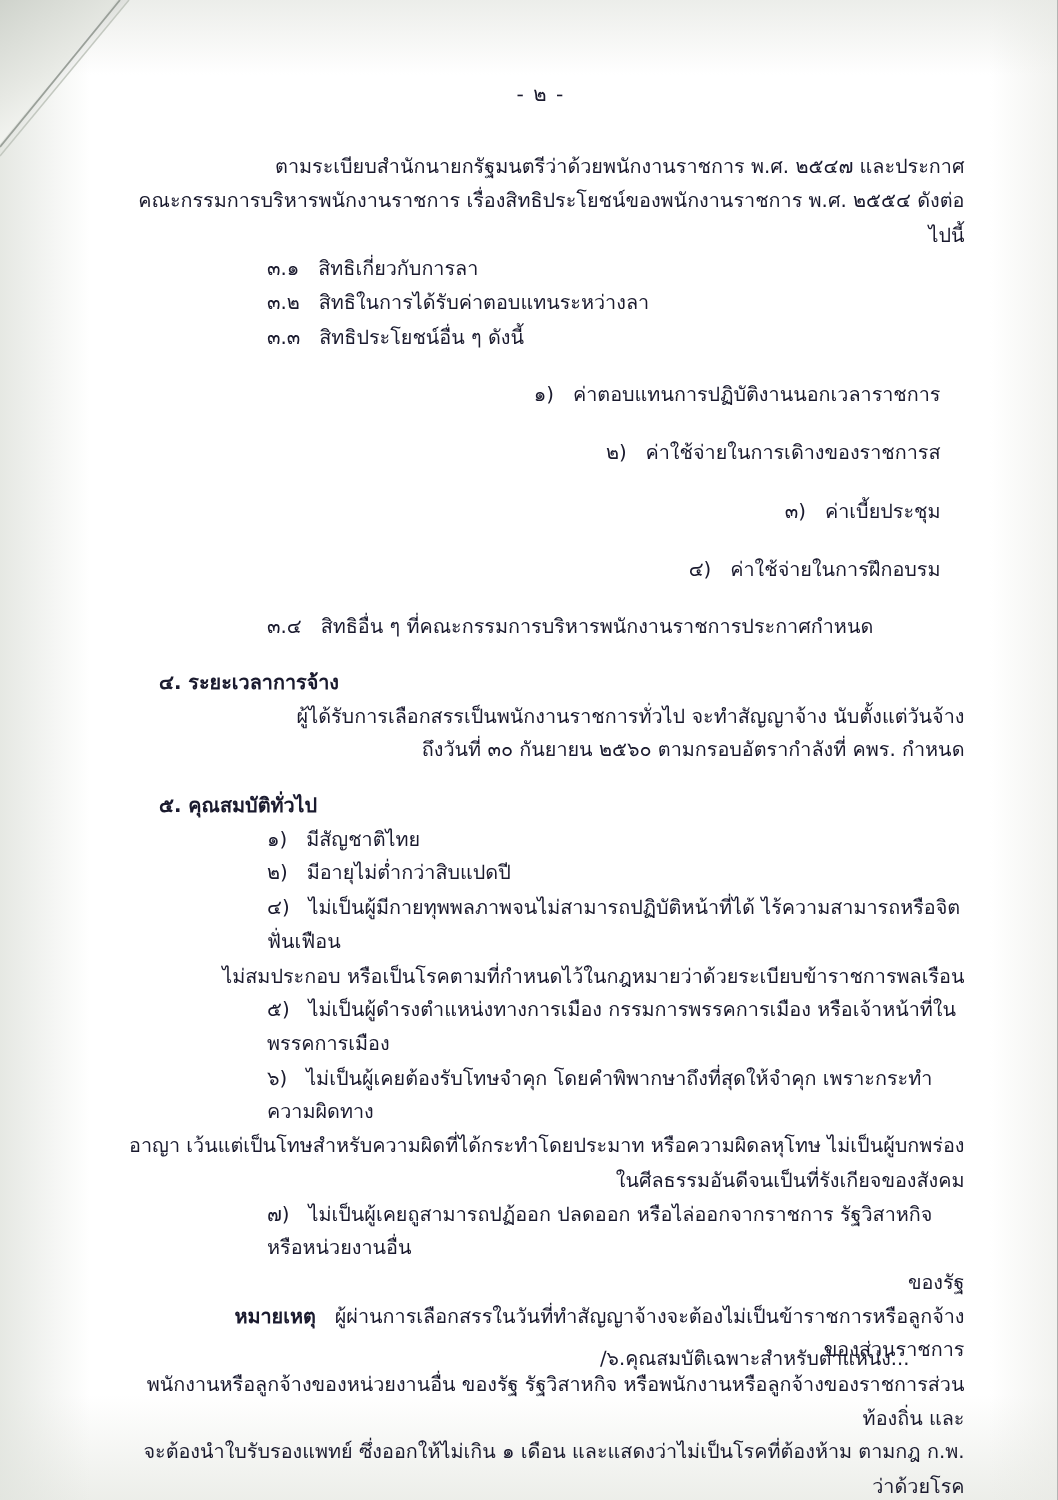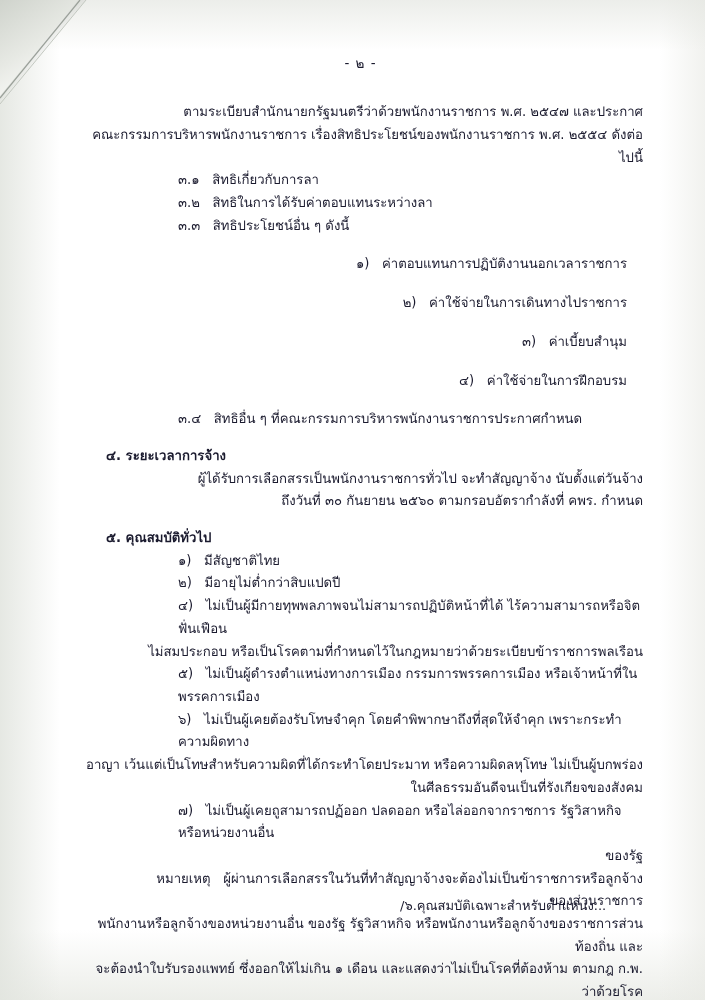--- a/index.html
+++ b/index.html
@@ -79,21 +79,21 @@
   .para {
     margin: 0;
     text-indent: 0;
     text-align: right;
   }
   .para.indent1 { padding-left: 62px; }
   .para.indent0 { padding-left: 0px; }
   .lvl2 { padding-left: 100px; margin: 0; }
   .lvl3 { padding-left: 140px; margin: 16px; text-align: right; }
 
-  .note-label { font-weight: normal; }
+  .note-label { font-weight: bold; }
 
   .footer-note {
     position: absolute;
     left: 400px;
     top: 895px;
     font-size: 13px;
   }
 </style>
 </head>
 <body>
@@ -121,25 +121,25 @@
         <span>๓.๓</span>
         &nbsp;&nbsp;<span>สิทธิประโยชน์อื่น ๆ ดังนี้</span>
       </div>
 
       <div class="lvl3">
         <span>๑)</span>
         &nbsp;&nbsp;<span>ค่าตอบแทนการปฏิบัติงานนอกเวลาราชการ</span>
       </div>
       <div class="lvl3">
         <span>๒)</span>
-        &nbsp;&nbsp;<span>ค่าใช้จ่ายในการเดินทางไปราชการ</span>
+        &nbsp;&nbsp;<span>ค่าใช้จ่ายในการเดิางของราชการส</span>
       </div>
       <div class="lvl3">
         <span>๓)</span>
-        &nbsp;&nbsp;<span>ค่าเบี้ยบสำนุม</span>
+        &nbsp;&nbsp;<span>ค่าเบี้ยประชุม</span>
       </div>
       <div class="lvl3">
         <span>๔)</span>
         &nbsp;&nbsp;<span>ค่าใช้จ่ายในการฝึกอบรม</span>
       </div>
 
       <div class="lvl2">
         <span>๓.๔</span>
         &nbsp;&nbsp;<span>สิทธิอื่น ๆ ที่คณะกรรมการบริหารพนักงานราชการประกาศกำหนด</span>
       </div>

